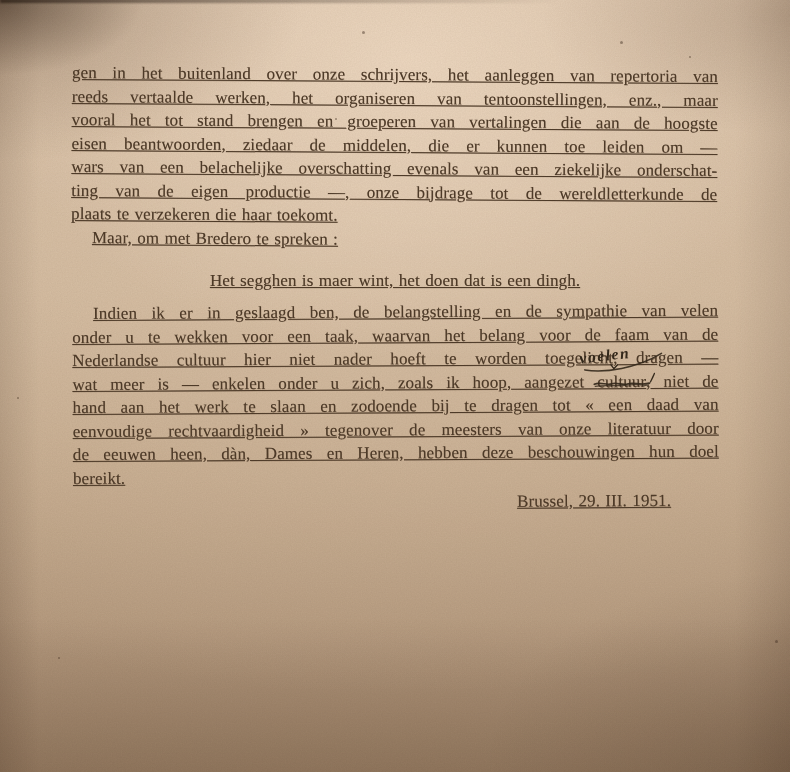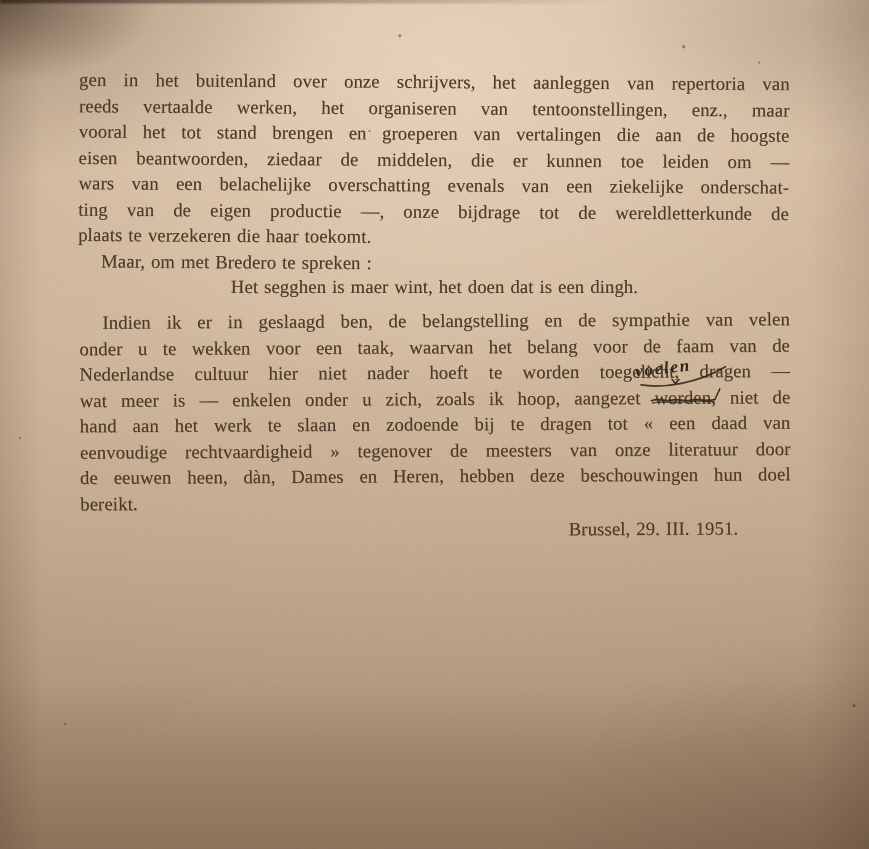--- a/index.html
+++ b/index.html
@@ -36,27 +36,28 @@
     position:absolute; width:3px; height:3px; border-radius:50%;
     background:rgba(62,45,30,0.45);
   }
 
   .text-block {
     position:absolute; left:72px; top:61px; width:646px;
     color:#4d3a28;
     font-size:17px; line-height:23.5px;
     letter-spacing:0.1px; word-spacing:1px;
     text-shadow:0.2px 0.3px 0.6px rgba(77,58,40,0.45);
+    text-decoration:underline;
   }
   .rot-a { transform:rotate(0.35deg); transform-origin:0 0; }
   .rot-b { transform:rotate(-0.3deg); transform-origin:0 0; }
   .line { text-align:justify; text-align-last:justify; }
   .line.endp { text-align-last:left; }
   .indent { text-indent:21px; }
-  .quote { text-align:center; text-align-last:center; margin:0 0 9px 0; }
+  .quote { text-align:center; text-align-last:center; margin:20px 0 9px 0; }
   .dateline { text-align:right; text-align-last:right; padding-right:48px; margin-top:2px; }
 
   
   .markwrap { display:inline-block; width:0; overflow:visible; position:relative; vertical-align:baseline; }
   .markwrap svg { position:absolute; overflow:visible; }
   .caret-svg { left:-3px; top:1px; }
   .tick-svg { left:-1px; top:-14px; }
 
   
   .struck { position:relative; white-space:nowrap; }
@@ -114,21 +115,21 @@
     <div class="quote">Het segghen is maer wint, het doen dat is een dingh.</div>
 
     <div class="rot-b">
       <div class="line indent">Indien ik er in geslaagd ben, de belangstelling en de sympathie van velen</div>
       <div class="line">onder u te wekken voor een taak, waarvan het belang voor de faam van de</div>
 
       <div class="line"><span>Nederlandse cultuur hier niet nader hoeft te worden toegelicht</span><span class="markwrap"><svg class="caret-svg" width="8" height="6" viewBox="0 0 8 6">
               <path d="M0.5,0.5 L3.5,4.5 L7,0.8" fill="none" stroke="#33281b" stroke-width="1.3" stroke-linecap="round"></path>
             </svg></span><span>, dragen —</span></div>
 
-      <div class="line"><span>wat meer is — enkelen onder u zich, zoals ik hoop, aangezet </span><span class="struck"><span>worden</span><svg class="scribble" viewBox="0 0 62 12" preserveAspectRatio="none">
+      <div class="line"><span>wat meer is — enkelen onder u zich, zoals ik hoop, aangezet </span><span class="struck"><span>cultuur</span><svg class="scribble" viewBox="0 0 62 12" preserveAspectRatio="none">
               <path d="M1,6 C8,2.5 14,8 20,5.5 C26,3.5 32,8 38,5.5 C44,3.5 52,8 61,5" fill="none" stroke="#33281b" stroke-width="2" stroke-linecap="round" opacity="0.92"></path>
               <path d="M2,8.5 C12,6 26,9.5 40,7 C48,5.8 55,8.5 60,7.2" fill="none" stroke="#33281b" stroke-width="1.5" stroke-linecap="round" opacity="0.8"></path>
             </svg><span class="correction"><svg width="88" height="26" viewBox="0 0 88 26">
                 <path d="M4,21 C24,26.5 56,25 82,13" fill="none" stroke="#33281b" stroke-width="1.6" stroke-linecap="round" opacity="0.9"></path>
               </svg><span>voelen</span></span></span><span>,</span><span class="markwrap"><svg class="tick-svg" width="6" height="10" viewBox="0 0 6 10">
               <path d="M1,9 C2.5,6 4,3 5,0.5" fill="none" stroke="#33281b" stroke-width="1.3" stroke-linecap="round"></path>
             </svg></span><span> niet de</span></div>
 
       <div class="line">hand aan het werk te slaan en zodoende bij te dragen tot « een daad van</div>
       <div class="line">eenvoudige rechtvaardigheid » tegenover de meesters van onze literatuur door</div>

